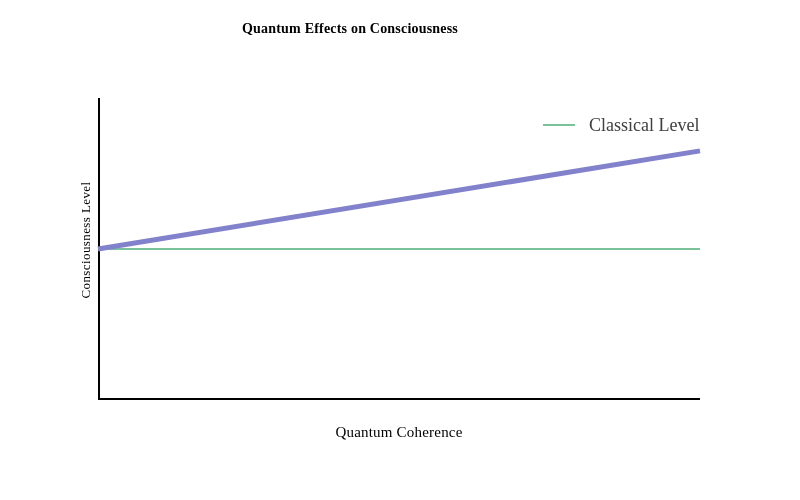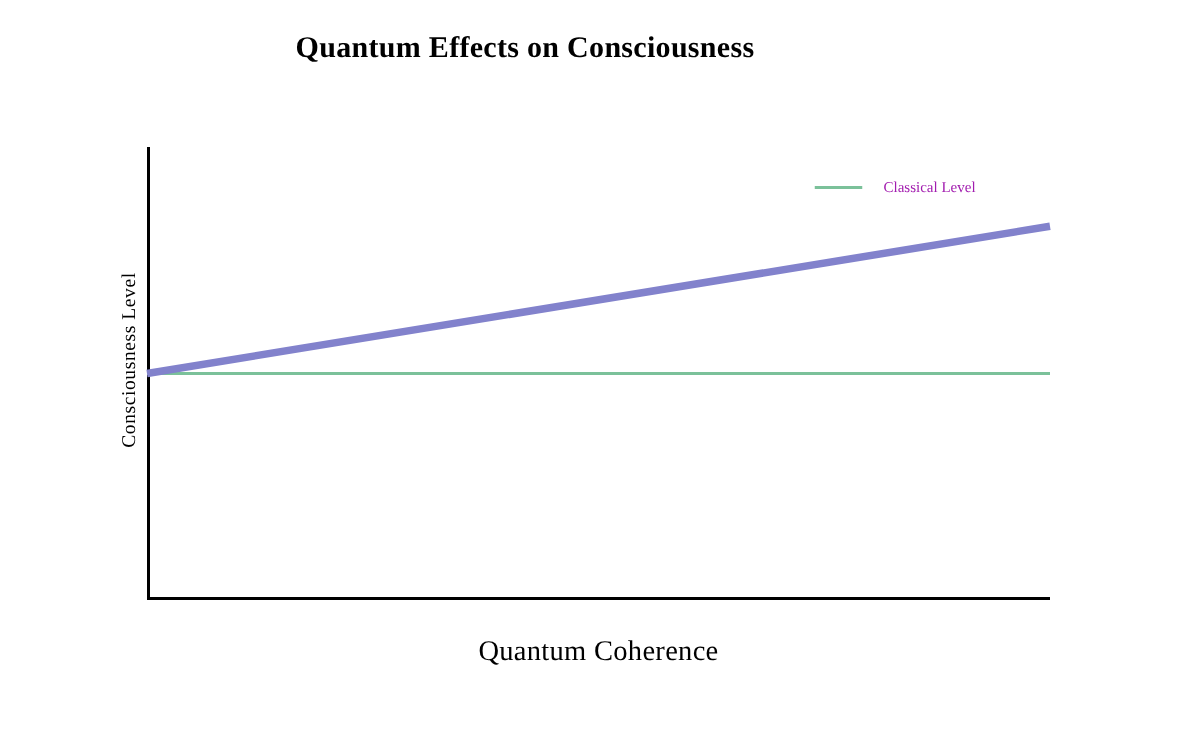--- a/index.html
+++ b/index.html
@@ -14,21 +14,21 @@
     background: #ffffff;
     overflow: hidden;
     font-family: "Liberation Serif", "DejaVu Serif", serif;
   }
   #chart-title {
     position: absolute;
     left: 0;
     top: 21px;
     width: 700px;
     text-align: center;
-    font-size: 20px;
+    font-size: 14px;
     font-weight: bold;
     color: #000000;
     letter-spacing: 0.2px;
   }
   #plot-area {
     position: absolute;
     left: 98px;
     top: 98px;
     width: 602px;
     height: 302px;
@@ -67,21 +67,21 @@
     font-size: 13px;
     color: #000000;
     letter-spacing: 0.4px;
   }
   #xlabel {
     position: absolute;
     left: 0;
     top: 326px;
     width: 602px;
     text-align: center;
-    font-size: 19px;
+    font-size: 15px;
     color: #000000;
     letter-spacing: 0.2px;
   }
   #legend {
     position: absolute;
     left: 445px;
     top: 12px;
   }
   .legend-row {
     display: flex;
@@ -90,22 +90,22 @@
   }
   .legend-swatch {
     width: 32px;
     flex: 0 0 32px;
     margin-right: 14px;
   }
   .legend-swatch svg {
     display: block;
   }
   .legend-text {
-    font-size: 10px;
-    color: #a21caf;
+    font-size: 18px;
+    color: #404040;
     white-space: nowrap;
     text-align: right;
   }
 </style>
 </head>
 <body>
 
 <div id="figure">
 
   <div id="chart-title">Quantum Effects on Consciousness</div>

